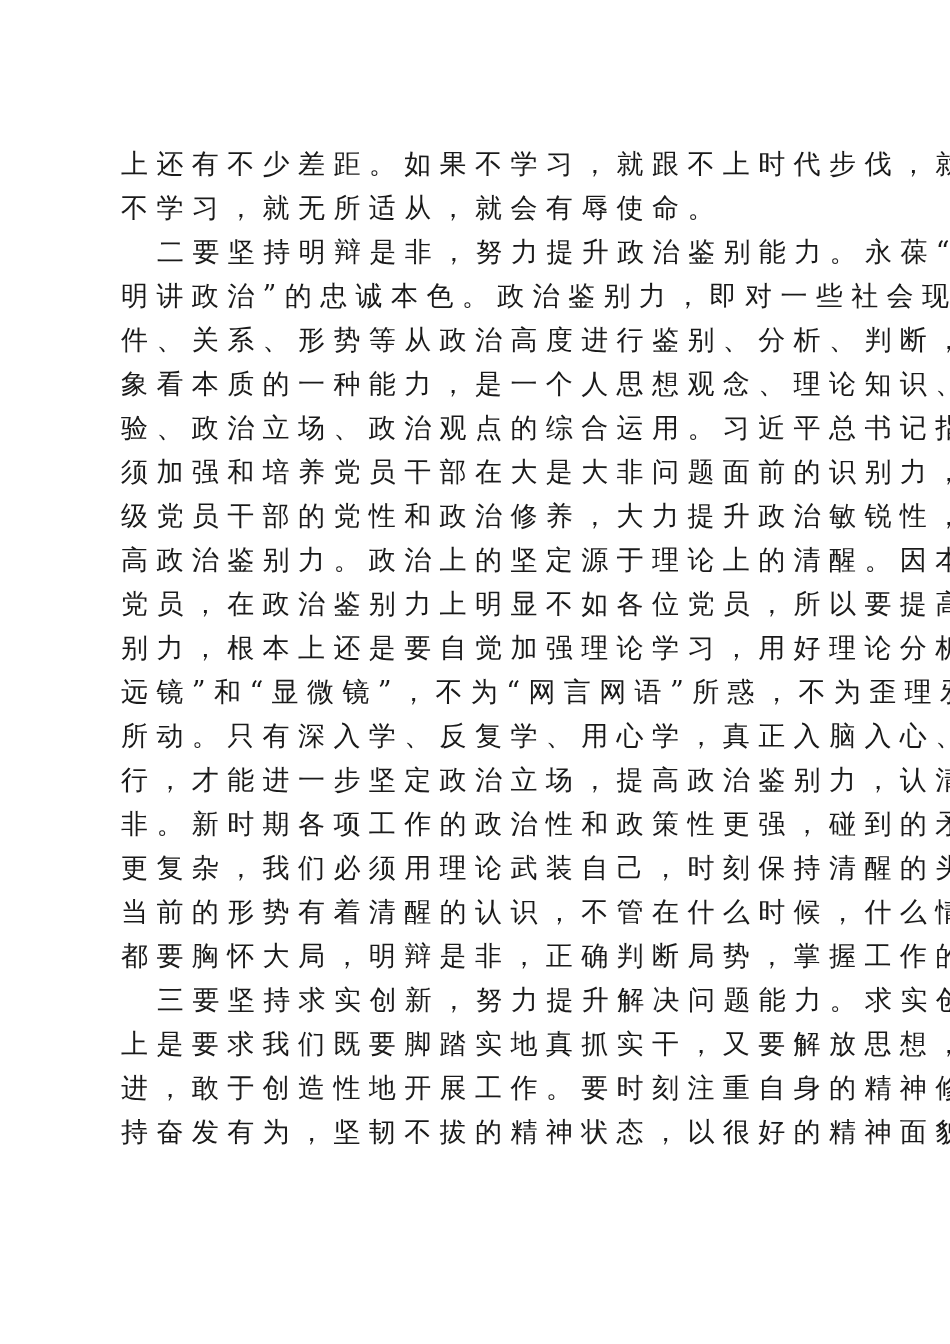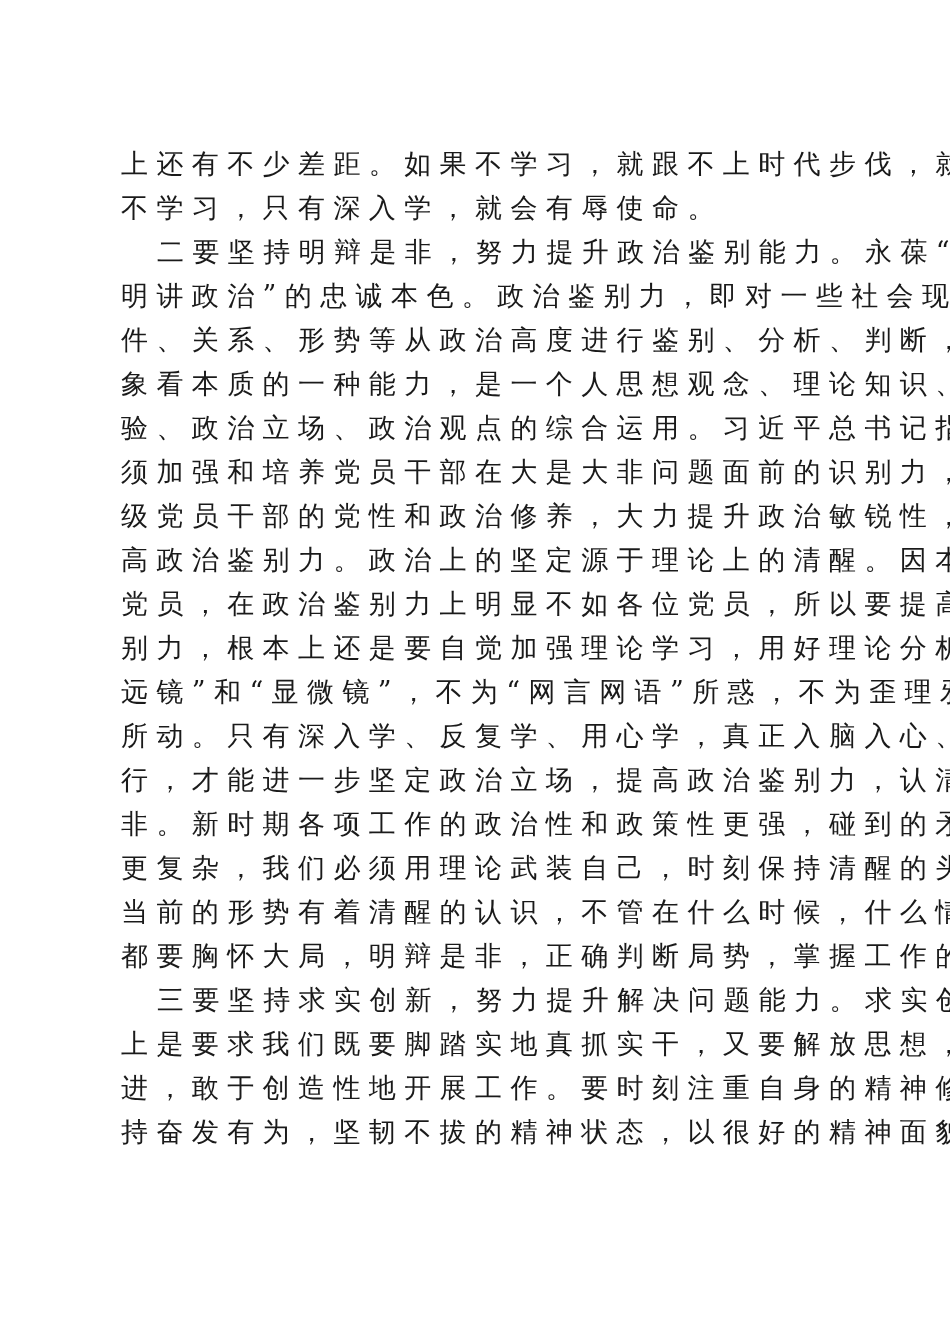--- a/index.html
+++ b/index.html
@@ -22,21 +22,21 @@
   }
   .indent { padding-left: 36px; }
   .para { margin: 0; }
 </style>
 </head>
 <body>
 
 <div class="page">
   <div class="para">
     <div class="line">上还有不少差距。如果不学习，就跟不上时代步伐，就会失职；</div>
-    <div class="line">不学习，只有深入学，就会有辱使命。</div>
+    <div class="line">不学习，就无所适从，就会有辱使命。</div>
   </div>
 
   <div class="para">
     <div class="line indent">二要坚持明辩是非，努力提升政治鉴别能力。永葆“旗帜鲜</div>
     <div class="line">明讲政治”的忠诚本色。政治鉴别力，即对一些社会现象、事</div>
     <div class="line">件、关系、形势等从政治高度进行鉴别、分析、判断，透过现</div>
     <div class="line">象看本质的一种能力，是一个人思想观念、理论知识、政治经</div>
     <div class="line">验、政治立场、政治观点的综合运用。习近平总书记指出，必</div>
     <div class="line">须加强和培养党员干部在大是大非问题面前的识别力，加强各</div>
     <div class="line">级党员干部的党性和政治修养，大力提升政治敏锐性，不断提</div>

